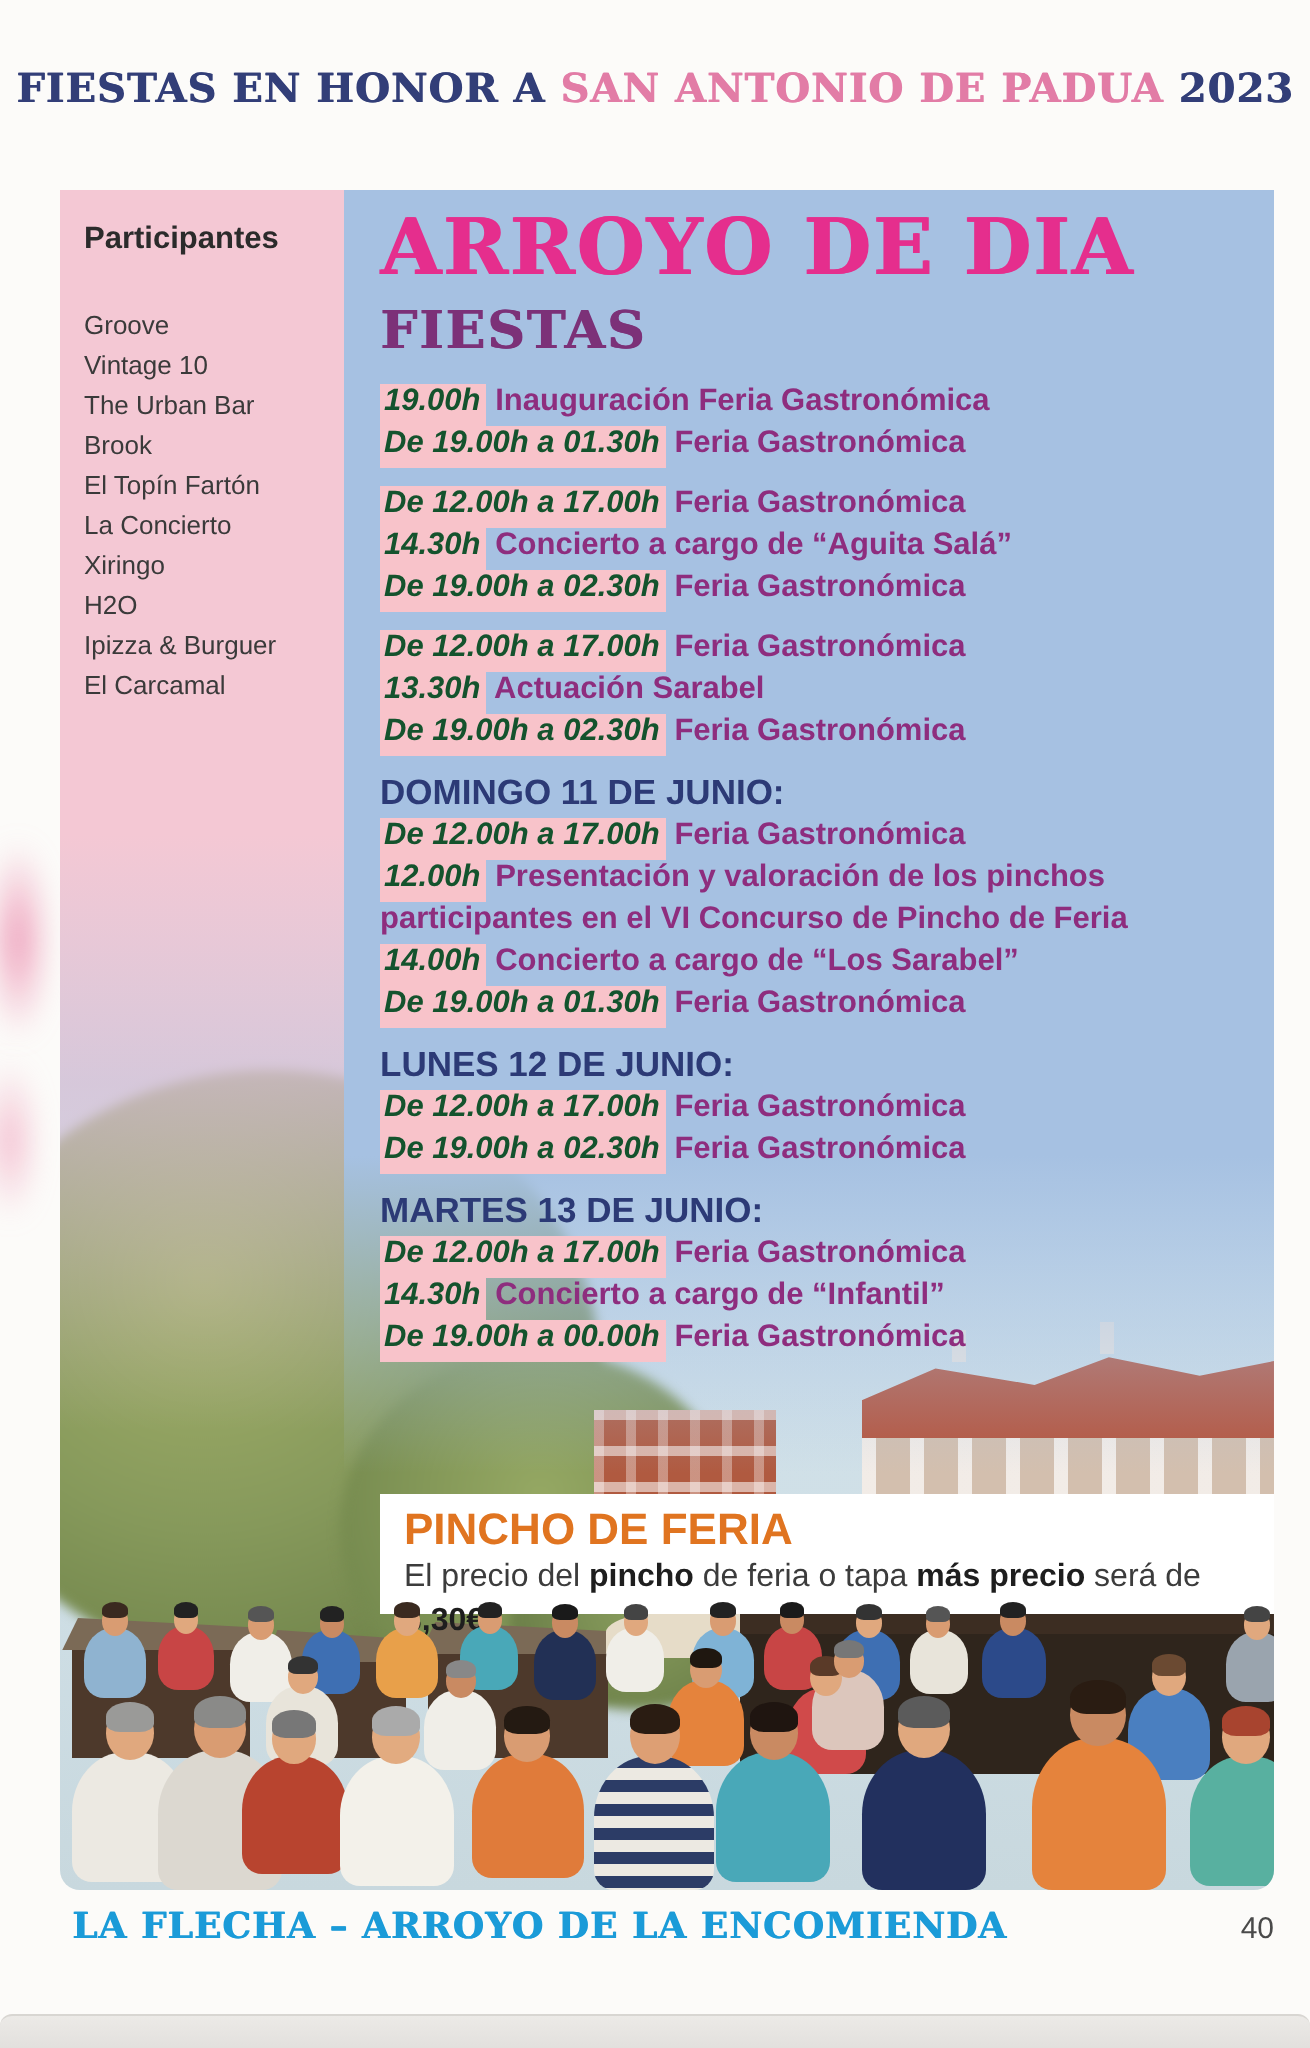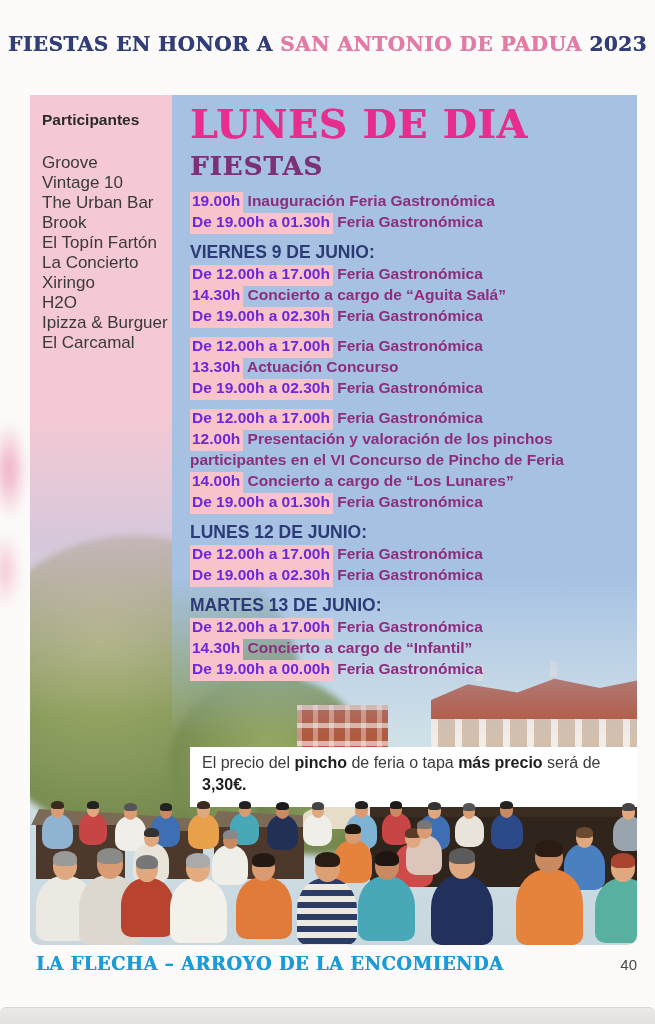--- a/index.html
+++ b/index.html
@@ -54,33 +54,33 @@
   .person { position:absolute; display:flex; flex-direction:column; align-items:center; }
   .head { border-radius:50%; position:relative; z-index:2; }
   .hair { position:absolute; left:0; top:-2px; width:100%; height:55%; border-radius:50% 50% 30% 30%; }
   .torso { border-radius:46% 46% 10px 10px; margin-top:-4px; z-index:1; }
 
   
   .sidebar { position:absolute; left:0; top:0; width:142px; height:620px; padding:16px 0 0 12px;
     background:linear-gradient(180deg,#f4c8d4 0%,#f4c8d4 52%,rgba(214,190,212,.75) 72%,rgba(200,200,220,0) 100%); }
   .sidebar-heading { font-size:15.5px; font-weight:bold; color:#2b2b2b; }
   .participant-list { margin-top:24px; }
-  .participant { font-size:17px; color:#3a3a3a; line-height:20px; }
+  .participant { font-size:13px; color:#3a3a3a; line-height:20px; }
 
   
   .main-panel { position:absolute; left:142px; top:0; width:465px; height:690px; padding:6px 0 0 18px;
     background:linear-gradient(180deg,#a6c1e2 0%,#a6c1e2 70%,rgba(166,193,226,.55) 80%,rgba(166,193,226,0) 93%); }
   .feria-title { font-family:"DejaVu Serif", serif; font-weight:bold; font-size:39px; letter-spacing:1px;
     color:#e52e8d; text-shadow:.7px 0 0 #e52e8d; }
   .horarios { font-family:"DejaVu Serif", serif; font-weight:bold; font-size:26px; letter-spacing:1px;
     color:#7c3178; text-shadow:.5px 0 0 #7c3178; margin-top:4px; }
   .day { margin-top:9px; }
   .day-heading { font-size:17.5px; font-weight:bold; color:#2c3a76; line-height:22px; }
   .ev { font-size:15.5px; font-weight:bold; line-height:21px; max-width:440px; }
-  .ev-time { color:#6d28d9; background:#f8c3ca; padding:0 3px 4px 2px; }
+  .ev-time { color:#14532d; background:#f8c3ca; padding:0 3px 4px 2px;font-style:italic; }
   .ev-text { color:#8e2d7e; }
 
   
   .pincho-box { position:absolute; left:160px; top:652px; width:447px; height:60px; background:#ffffff;
     padding:5px 12px 6px 12px; }
   .pincho-heading { font-size:22px; font-weight:bold; color:#e07420; line-height:26px; }
   .pincho-text { font-size:16px; color:#3c3c3c; line-height:22px; }
   .pincho-text b { color:#1e1e1e; }
 
   
@@ -336,63 +336,64 @@
         <div class="participant">El Topín Fartón</div>
         <div class="participant">La Concierto</div>
         <div class="participant">Xiringo</div>
         <div class="participant">H2O</div>
         <div class="participant">Ipizza &amp; Burguer</div>
         <div class="participant">El Carcamal</div>
       </div>
     </div>
 
     <div class="main-panel">
-      <div class="feria-title">LUNES DE DIA</div>
+      <div class="feria-title">ARROYO DE DIA</div>
       <div class="horarios">FIESTAS</div>
 
       <div class="day">
         <div class="ev"><span class="ev-time">19.00h</span> <span class="ev-text">Inauguración Feria Gastronómica</span></div>
         <div class="ev"><span class="ev-time">De 19.00h a 01.30h</span> <span class="ev-text">Feria Gastronómica</span></div>
       </div>
 
       <div class="day">
-        <div class="day-heading">VIERNES 9 DE JUNIO:</div>
         <div class="ev"><span class="ev-time">De 12.00h a 17.00h</span> <span class="ev-text">Feria Gastronómica</span></div>
         <div class="ev"><span class="ev-time">14.30h</span> <span class="ev-text">Concierto a cargo de “Aguita Salá”</span></div>
         <div class="ev"><span class="ev-time">De 19.00h a 02.30h</span> <span class="ev-text">Feria Gastronómica</span></div>
       </div>
 
       <div class="day">
         <div class="ev"><span class="ev-time">De 12.00h a 17.00h</span> <span class="ev-text">Feria Gastronómica</span></div>
-        <div class="ev"><span class="ev-time">13.30h</span> <span class="ev-text">Actuación Concurso</span></div>
+        <div class="ev"><span class="ev-time">13.30h</span> <span class="ev-text">Actuación Sarabel</span></div>
         <div class="ev"><span class="ev-time">De 19.00h a 02.30h</span> <span class="ev-text">Feria Gastronómica</span></div>
       </div>
 
       <div class="day">
+        <div class="day-heading">DOMINGO 11 DE JUNIO:</div>
         <div class="ev"><span class="ev-time">De 12.00h a 17.00h</span> <span class="ev-text">Feria Gastronómica</span></div>
         <div class="ev"><span class="ev-time">12.00h</span> <span class="ev-text">Presentación y valoración de los pinchos participantes en el VI Concurso de Pincho de Feria</span></div>
-        <div class="ev"><span class="ev-time">14.00h</span> <span class="ev-text">Concierto a cargo de “Los Lunares”</span></div>
+        <div class="ev"><span class="ev-time">14.00h</span> <span class="ev-text">Concierto a cargo de “Los Sarabel”</span></div>
         <div class="ev"><span class="ev-time">De 19.00h a 01.30h</span> <span class="ev-text">Feria Gastronómica</span></div>
       </div>
 
       <div class="day">
         <div class="day-heading">LUNES 12 DE JUNIO:</div>
         <div class="ev"><span class="ev-time">De 12.00h a 17.00h</span> <span class="ev-text">Feria Gastronómica</span></div>
         <div class="ev"><span class="ev-time">De 19.00h a 02.30h</span> <span class="ev-text">Feria Gastronómica</span></div>
       </div>
 
       <div class="day">
         <div class="day-heading">MARTES 13 DE JUNIO:</div>
         <div class="ev"><span class="ev-time">De 12.00h a 17.00h</span> <span class="ev-text">Feria Gastronómica</span></div>
         <div class="ev"><span class="ev-time">14.30h</span> <span class="ev-text">Concierto a cargo de “Infantil”</span></div>
         <div class="ev"><span class="ev-time">De 19.00h a 00.00h</span> <span class="ev-text">Feria Gastronómica</span></div>
       </div>
     </div>
 
     <div class="pincho-box">
+      <div class="pincho-heading">PINCHO DE FERIA</div>
       <div class="pincho-text"><span>El precio del </span><b>pincho</b><span> de feria o tapa </span><b>más precio</b><span> será de </span><b>3,30€.</b></div>
     </div>
 
   </div>
 
   <div class="footer-location">LA FLECHA – ARROYO DE LA ENCOMIENDA</div>
   <div class="page-number">40</div>
   <div class="bottom-bar"></div>
 
 </div>

